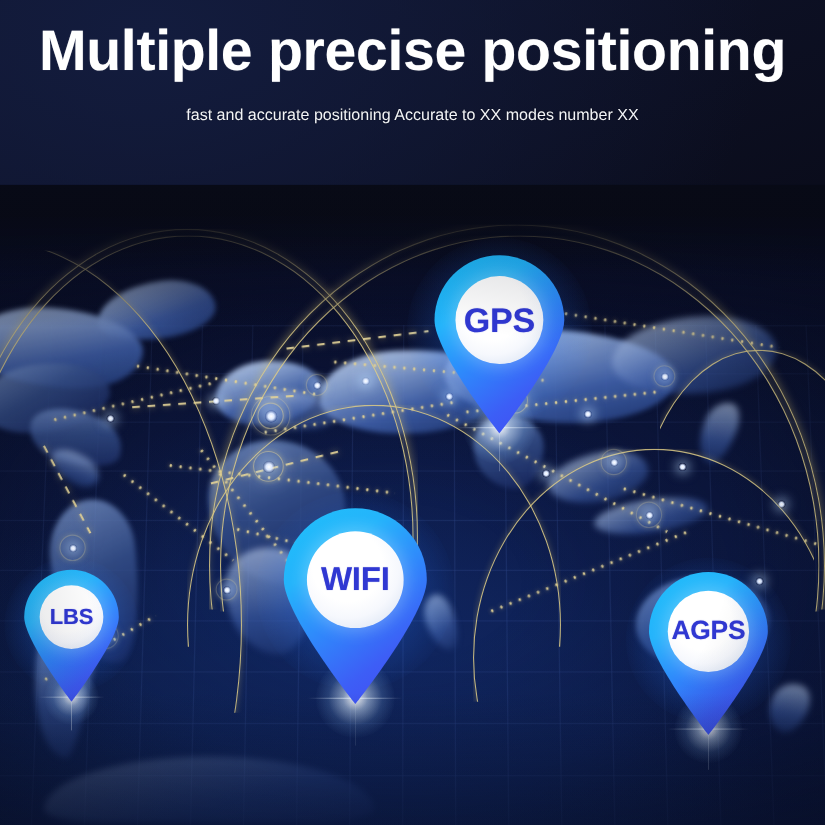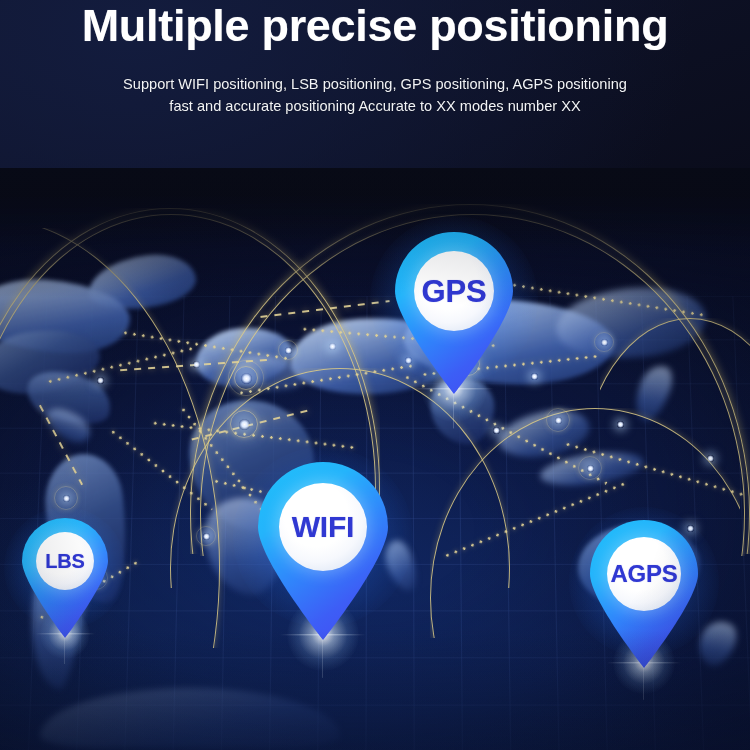--- a/index.html
+++ b/index.html
@@ -17,21 +17,22 @@
       radial-gradient(ellipse 120% 80% at 18% 4%, #131c3e 0%, rgba(19,28,62,0) 62%),
       linear-gradient(160deg, #10152e 0%, #0a0c1b 45%, #080913 100%);
   }
 
   
   #header {
     position:absolute; left:0; top:0; width:750px; height:190px;
     z-index:60; text-align:center;
   }
   #title {
-    font-size:45px; font-weight:bold; color:#ffffff;
+    margin-top:21px;
+    font-size:52px; font-weight:bold; color:#ffffff;
     letter-spacing:-0.3px; line-height:52px;
     text-shadow:0 0 1px rgba(255,255,255,0.35);
   }
   #subtitle {
     margin-top:22px;
     font-size:14.6px; color:#f2f4f8; line-height:21.5px;
     text-shadow:0 0 1px rgba(0,0,0,0.8);
   }
   #subtitle .sl { display:block; white-space:nowrap; }
 
@@ -421,18 +422,17 @@
       </svg>
     </div>
     <div class="pin-inner" style="left:17px; top:17px; width:74px; height:74px;">
       <span class="pin-label" style="font-size:24px;">AGPS</span>
     </div>
   </div>
 
   <div id="header">
     <div id="title">Multiple precise positioning</div>
     <div id="subtitle">
-      <span class="sl">Support WIFI positioning, LSB positioning, GPS positioning, AGPS positioning</span>
       <span class="sl">fast and accurate positioning Accurate to XX modes number XX</span>
     </div>
   </div>
 
 </div>
 
 </body></html>

